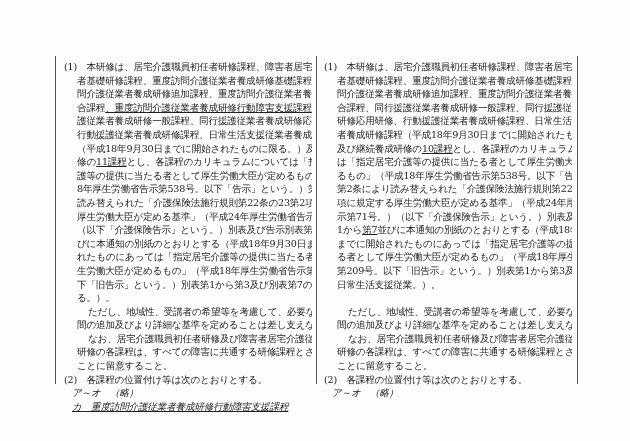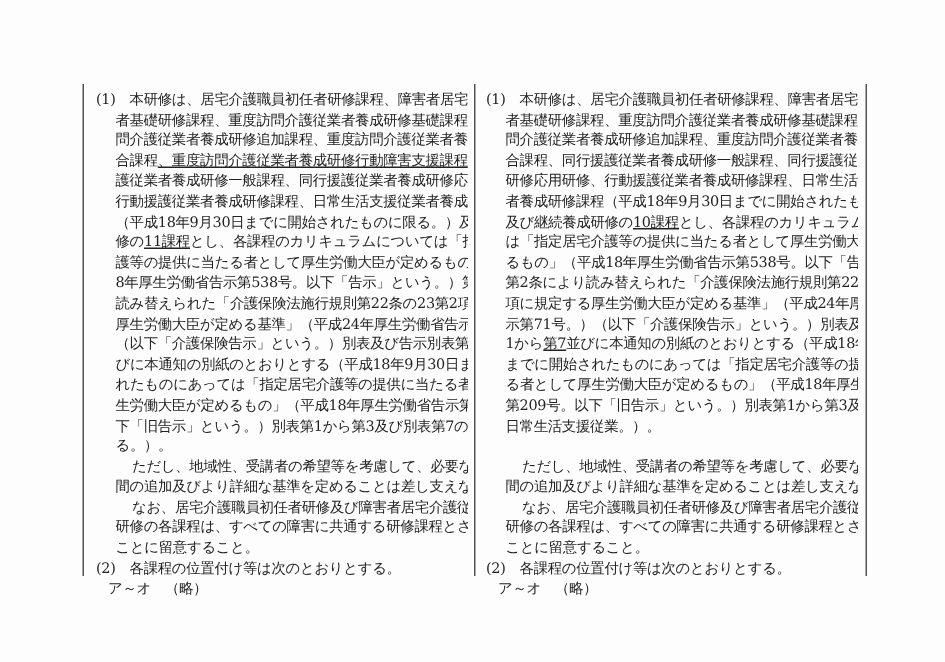--- a/index.html
+++ b/index.html
@@ -13,21 +13,21 @@
     border-left:1px solid #555; border-right:1px solid #555;
   }
   .divider { position:absolute; left:260px; top:0; width:1px; height:328px; background:#555; }
   .col { position:absolute; top:4px; font-size:9.6px; line-height:13.6px; letter-spacing:-0.2px; }
   .col.left { left:8px; width:248px; }
   .col.right { left:268px; width:248px; }
   .line { white-space:nowrap; overflow:hidden; height:13.6px; }
   .i1 { padding-left:13px; }
   .i2 { padding-left:24px; }
   .i0 { padding-left:0; }
-  .ia { padding-left:8px; }
+  .ia { padding-left:8px;font-style:italic; }
   u { text-decoration:underline; text-underline-offset:1px;text-align:center; }
   .blank { height:13.6px; }
 </style>
 </head>
 <body>
 
 <div class="table">
   <div class="col left" id="col-left">
       <div class="line i0"><span>(1)　本研修は、居宅介護職員初任者研修課程、障害者居宅介護従業</span></div>
       <div class="line i1"><span>者基礎研修課程、重度訪問介護従業者養成研修基礎課程、重度訪</span></div>
@@ -47,20 +47,21 @@
       <div class="line i1"><span>生労働大臣が定めるもの」（平成18年厚生労働省告示第209号。以</span></div>
       <div class="line i1"><span>下「旧告示」という。）別表第1から第3及び別表第7のとおりとす</span></div>
       <div class="line i1"><span>る。）。</span></div>
       <div class="line i2"><span>ただし、地域性、受講者の希望等を考慮して、必要な科目、時</span></div>
       <div class="line i1"><span>間の追加及びより詳細な基準を定めることは差し支えない。</span></div>
       <div class="line i2"><span>なお、居宅介護職員初任者研修及び障害者居宅介護従業者基礎</span></div>
       <div class="line i1"><span>研修の各課程は、すべての障害に共通する研修課程とされている</span></div>
       <div class="line i1"><span>ことに留意すること。</span></div>
       <div class="line i0"><span>(2)　各課程の位置付け等は次のとおりとする。</span></div>
       <div class="line ia"><span>ア～オ　（略）</span></div>
+      <div class="line ia"><span></span><u>カ　重度訪問介護従業者養成研修行動障害支援課程</u><span></span></div>
     </div>
   <div class="divider"></div>
   <div class="col right" id="col-right">
       <div class="line i0"><span>(1)　本研修は、居宅介護職員初任者研修課程、障害者居宅介護従業</span></div>
       <div class="line i1"><span>者基礎研修課程、重度訪問介護従業者養成研修基礎課程、重度訪</span></div>
       <div class="line i1"><span>問介護従業者養成研修追加課程、重度訪問介護従業者養成研修統</span></div>
       <div class="line i1"><span>合課程、同行援護従業者養成研修一般課程、同行援護従業者養成</span></div>
       <div class="line i1"><span>研修応用研修、行動援護従業者養成研修課程、日常生活支援従業</span></div>
       <div class="line i1"><span>者養成研修課程（平成18年9月30日までに開始されたものに限る。）</span></div>
       <div class="line i1"><span>及び継続養成研修の</span><u>10課程</u><span>とし、各課程のカリキュラムについて</span></div>

